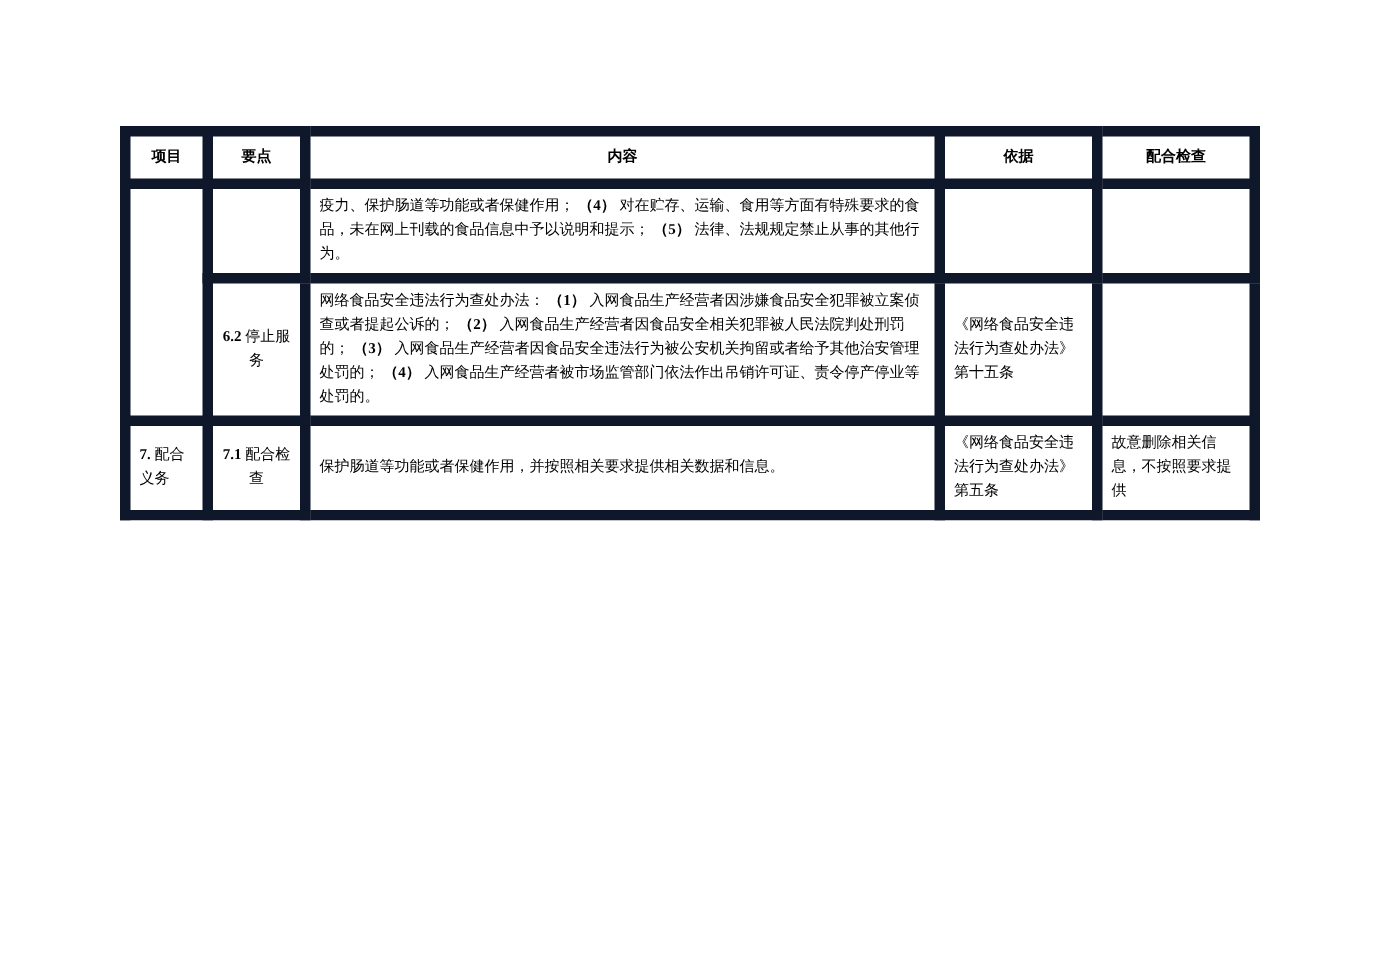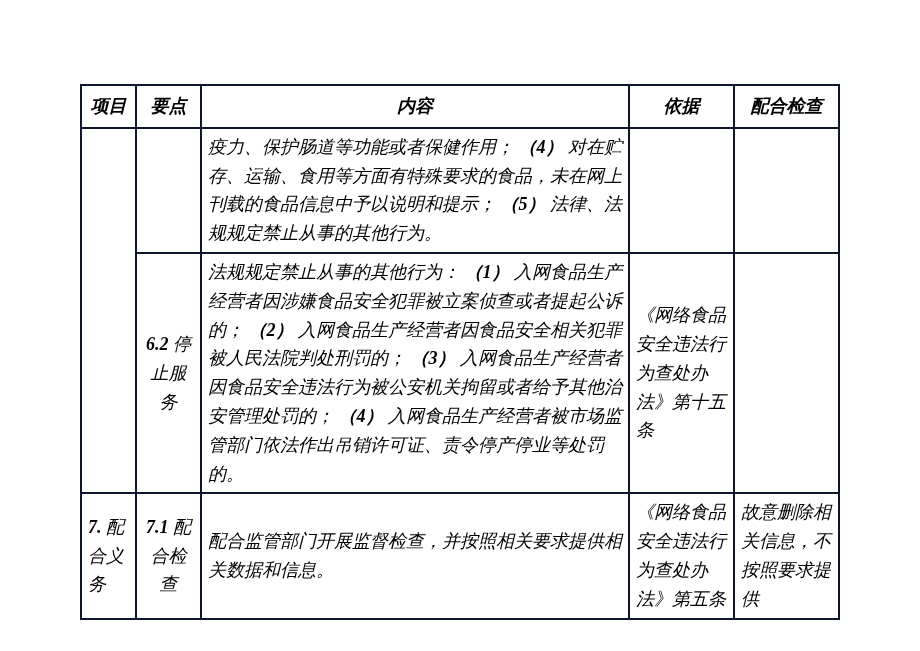--- a/index.html
+++ b/index.html
@@ -9,27 +9,26 @@
       padding: 84px 80px 0 80px;
       font-size: 12px;
       color: #000;
     }
     table {
       border-collapse: collapse;
       width: 100%;
       table-layout: fixed;
     }
     td, th {
-      border: 2px solid #0f172a;
+      border: 7px solid #0f172a;
       padding: 4px 6px;
       vertical-align: middle;
       text-align: left;
       line-height: 1.6;
-      font-size: 18px;
-      font-style: italic;
+      font-size: 10px;
     }
     th {
       text-align: center;
       font-weight: bold;
       padding: 6px 4px;
     }
     .col-project { width: 55px; }
     .col-point { width: 65px; }
     .col-content { width: auto; }
     .col-basis { width: 105px; }
@@ -70,38 +69,38 @@
         <span>法律、法规规定禁止从事的其他行为。</span>
       </td>
       <td></td>
       <td></td>
     </tr>
     <tr>
       <td class="point-cell">
         <span class="bold-inline">6.2</span><span> 停止服务</span>
       </td>
       <td>
-        <span>法规规定禁止从事的其他行为：</span>
+        <span>网络食品安全违法行为查处办法：</span>
         <span class="bold-inline">（1）</span>
         <span>入网食品生产经营者因涉嫌食品安全犯罪被立案侦查或者提起公诉的；</span>
         <span class="bold-inline">（2）</span>
         <span>入网食品生产经营者因食品安全相关犯罪被人民法院判处刑罚的；</span>
         <span class="bold-inline">（3）</span>
         <span>入网食品生产经营者因食品安全违法行为被公安机关拘留或者给予其他治安管理处罚的；</span>
         <span class="bold-inline">（4）</span>
         <span>入网食品生产经营者被市场监管部门依法作出吊销许可证、责令停产停业等处罚的。</span>
       </td>
       <td>《网络食品安全违法行为查处办法》第十五条</td>
       <td></td>
     </tr>
     <tr>
       <td class="project-cell">
         <span class="bold-inline">7.</span><span> 配合义务</span>
       </td>
       <td class="point-cell">
         <span class="bold-inline">7.1</span><span> 配合检查</span>
       </td>
-      <td>配合监管部门开展监督检查，并按照相关要求提供相关数据和信息。</td>
+      <td>保护肠道等功能或者保健作用，并按照相关要求提供相关数据和信息。</td>
       <td>《网络食品安全违法行为查处办法》第五条</td>
       <td>故意删除相关信息，不按照要求提供</td>
     </tr>
   </tbody>
 </table>
 
 </body></html>

